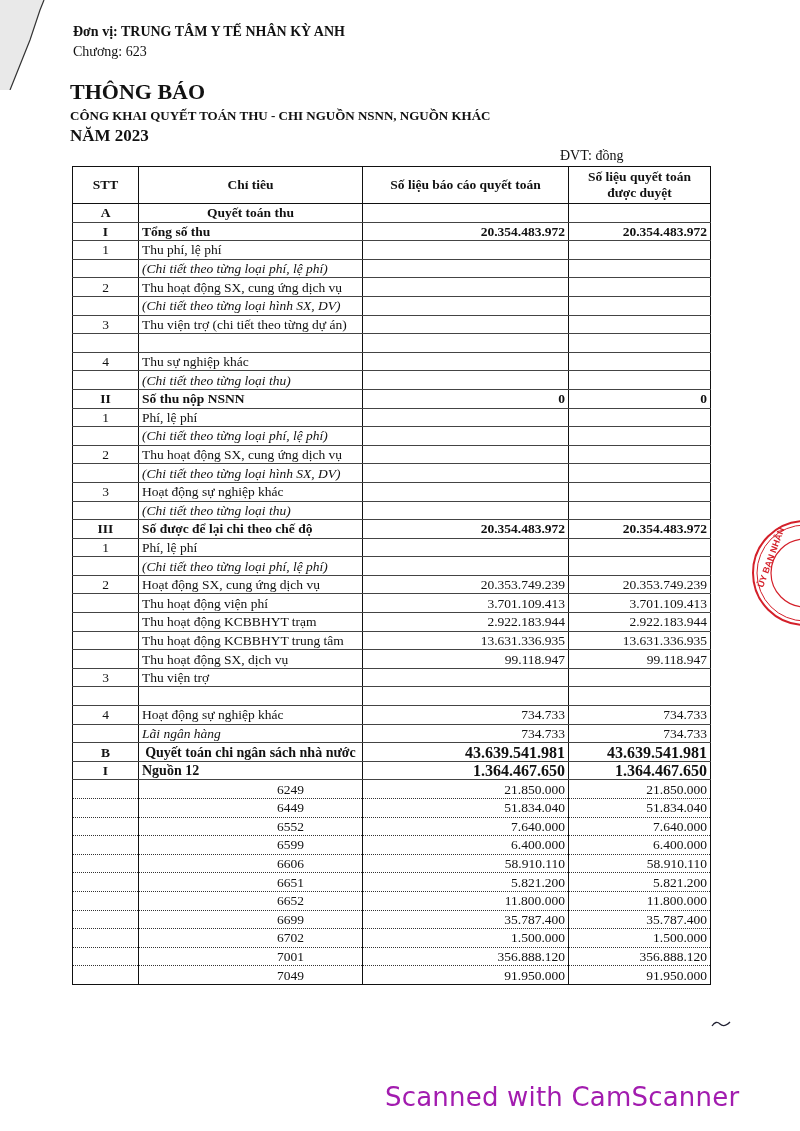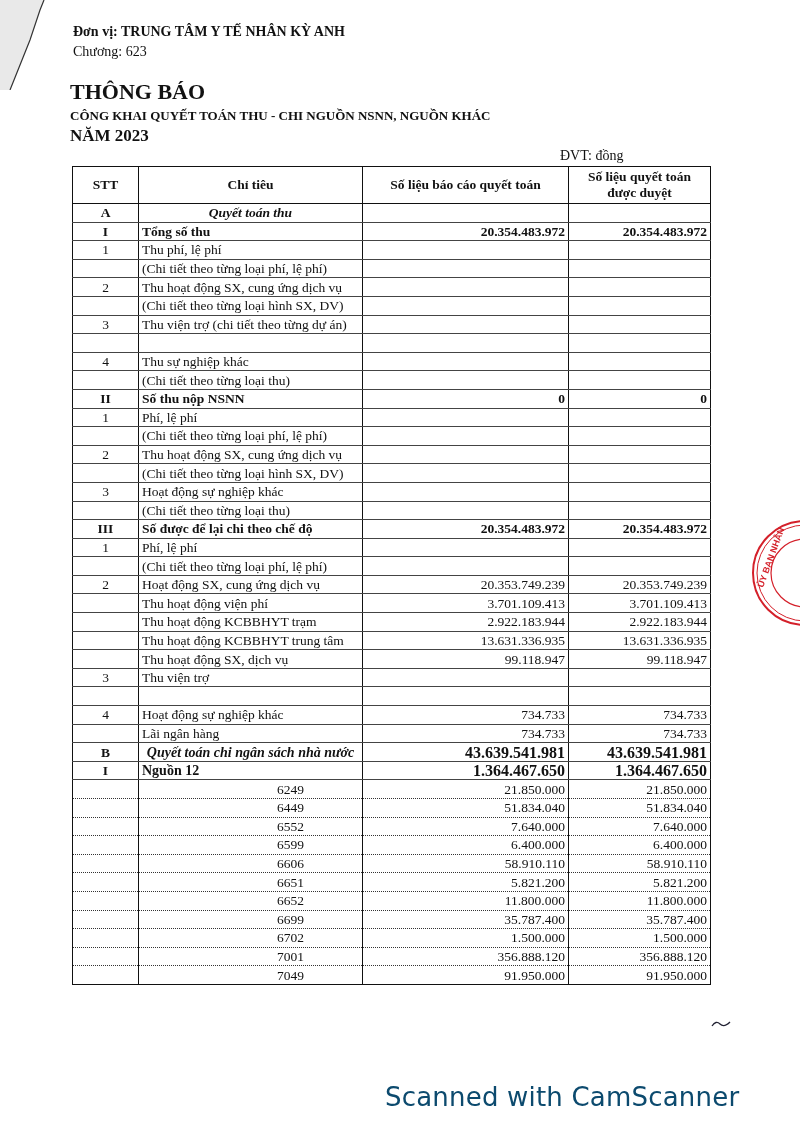--- a/index.html
+++ b/index.html
@@ -89,22 +89,22 @@
       height: 36px;
       line-height: 16px;
       text-align: center;
       font-size: 13.5px;
       white-space: normal;
     }
     td.stt { text-align: center; font-weight: bold; }
     td.stt.normal { font-weight: normal; }
     td.num { text-align: right; }
     tr.bold td.name, tr.bold td.num { font-weight: bold; }
-    tr.italic td.name { }
-    tr.center td.name { text-align: center; font-style: italic; }
+    tr.italic td.name { font-style: italic; }
+    tr.center td.name { text-align: center; }
     tr.big td.num { font-size: 16px; margin-top: 34px; }
     tr.big td.name { font-size: 14px; }
     tr.code td.name { text-align: right; padding-right: 58px; }
     tr.code td {
       border-top: 1px dotted #333;
       border-bottom: 1px dotted #333;
     }
     table.report tbody tr:last-child td { border-bottom: 1.5px solid #111; }
     .scribble {
       position: absolute;
@@ -120,21 +120,21 @@
       width: 67px;
       height: 110px;
       overflow: hidden;
     }
     .footer-brand {
       position: absolute;
       left: 385px;
       top: 1082px;
       font-family: "DejaVu Sans", "Liberation Sans", sans-serif;
       font-size: 26px;
-      color: #0c4a6e;
+      color: #a21caf;
       letter-spacing: 0.2px;
     }
   </style>
 </head>
 <body>
 
 <div class="page-edge">
   <svg width="70" height="90" viewBox="0 0 70 90">
     <path d="M0 0 L44 0 L40 10 L30 40 L22 60 L14 80 L10 90 L0 90 Z" fill="#e9e9e9"></path>
     <path d="M44 0 L40 10 L30 40 L22 60 L14 80 L10 90" stroke="#333" stroke-width="1.2" fill="none"></path>

